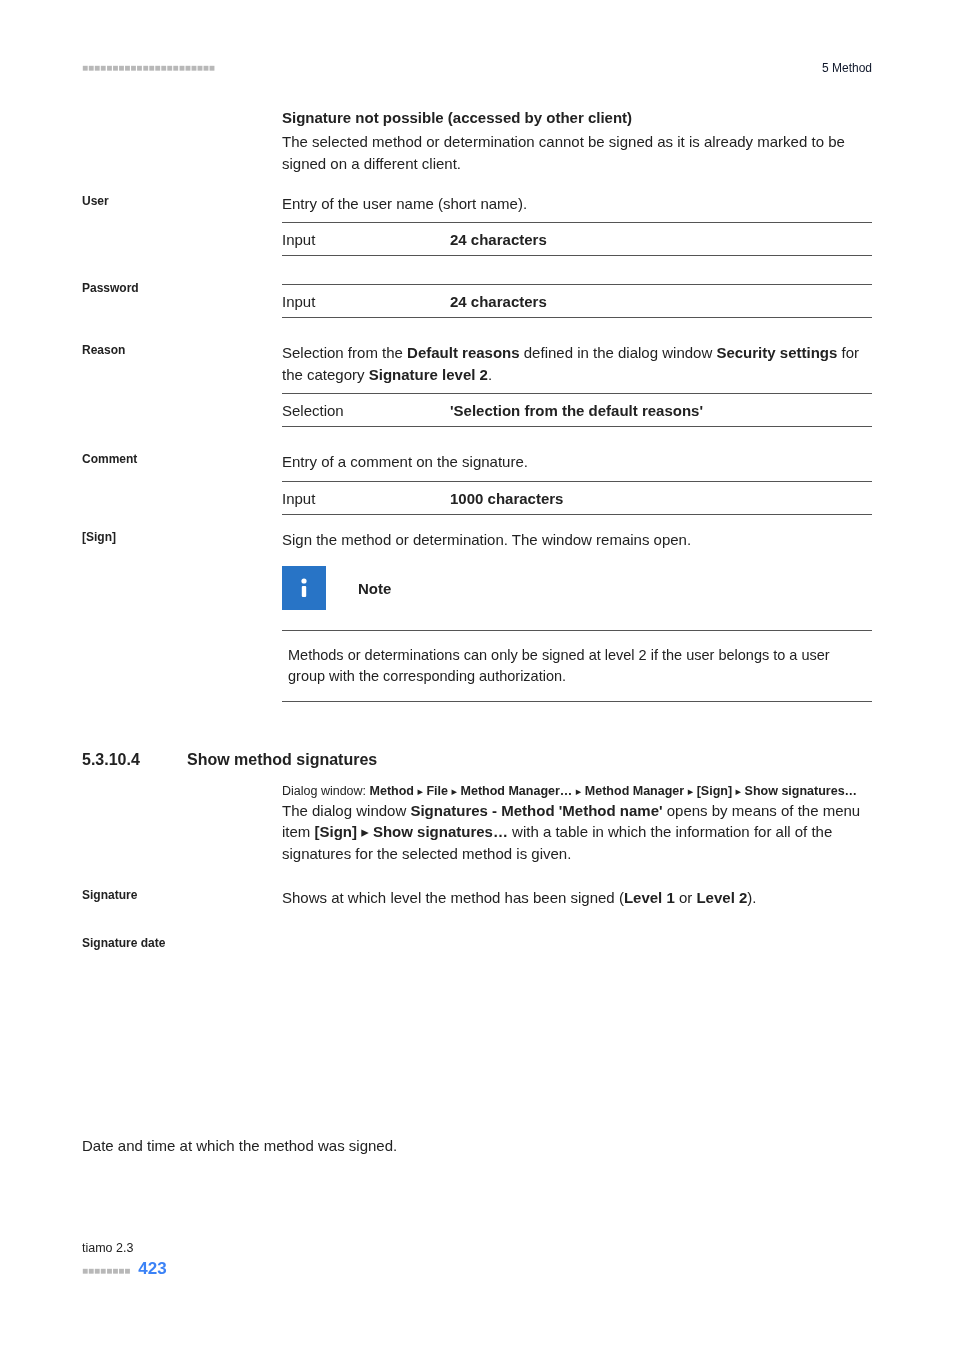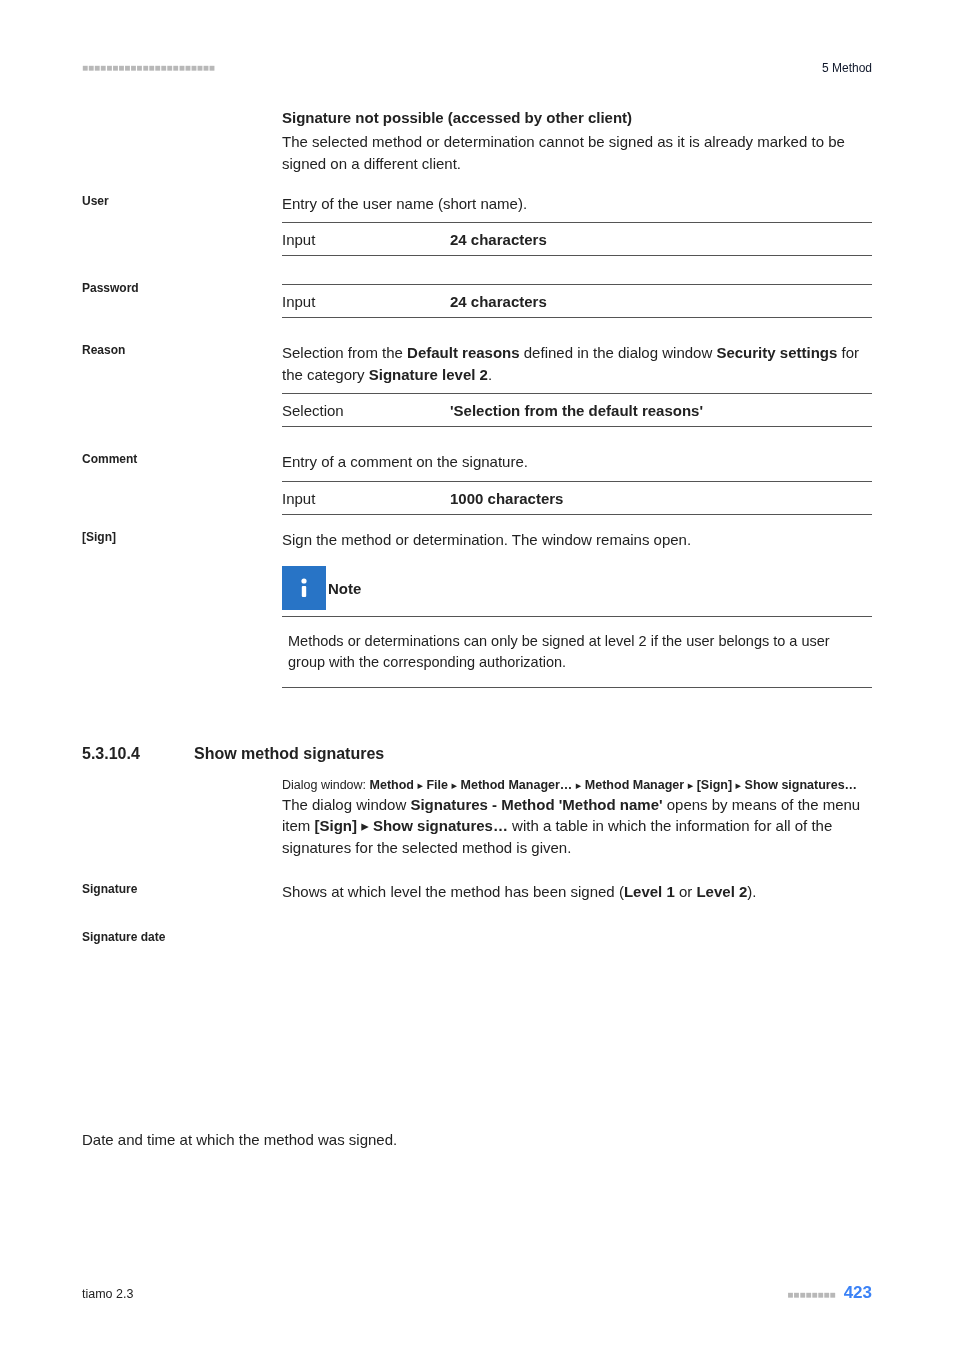--- a/index.html
+++ b/index.html
@@ -14,32 +14,32 @@
   .content-col { flex: 1; }
   .indent { margin-left: 200px; }
   .para { margin-bottom: 8px; }
   .bold { font-weight: 700; }
   .sig-heading { font-weight: 700; margin-bottom: 2px; }
   .small-rule { border: 0; border-top: 1px solid #555; margin: 4px 0 6px 0; }
   .kv { display: flex; }
   .kv-key { width: 168px; flex: 0 0 168px; }
   .kv-val { flex: 1; font-weight: 700; }
   .note-box { margin-top: 16px; margin-bottom: 14px; }
-  .note-head { display: flex; align-items: center; gap: 2px; border-bottom: 1px solid #555; padding-bottom: 6px; }
+  .note-head { display: flex; align-items: center; gap: 32px; border-bottom: 1px solid #555; padding-bottom: 20px; }
   .note-icon { width: 44px; height: 44px; background: #2874c6; display: flex; align-items: center; justify-content: center; }
   .note-icon svg { width: 24px; height: 24px; fill: #fff; }
   .note-title { font-weight: 700; font-size: 15px; }
   .note-body { padding: 14px 6px 6px 6px; font-size: 14.5px; }
   .note-foot { border-top: 1px solid #555; margin-top: 8px; }
-  .h4-row { display: flex; gap: 22px; margin-top: 40px; margin-bottom: 10px; }
+  .h4-row { display: flex; gap: 15px; margin-top: 32px; margin-bottom: 10px; }
   .h4-num { font-weight: 700; font-size: 16px; width: 90px; flex: 0 0 90px; }
   .h4-title { font-weight: 700; font-size: 16px; }
   .dialog-path { font-size: 12.5px; }
   .arrow { font-size: 11px; vertical-align: middle; }
-  .footer { position: absolute; bottom: 44px; left: 82px; right: 82px; display: flex; justify-content: space-between; align-items: baseline; font-size: 12.5px; }
+  .footer { position: absolute; bottom: 68px; left: 82px; right: 82px; display: flex; justify-content: space-between; align-items: baseline; font-size: 12.5px; flex-direction: column; }
   .footer-right { display: flex; align-items: baseline; gap: 8px; }
   .footer-dashes { color: #b8b8b8; font-size: 10px; letter-spacing: 0px; }
   .page-num { font-weight: 700; font-size: 17px; color: #3b82f6; }
 </style>
 </head>
 <body>
 
 <div class="page">
 
   <div class="topbar">

